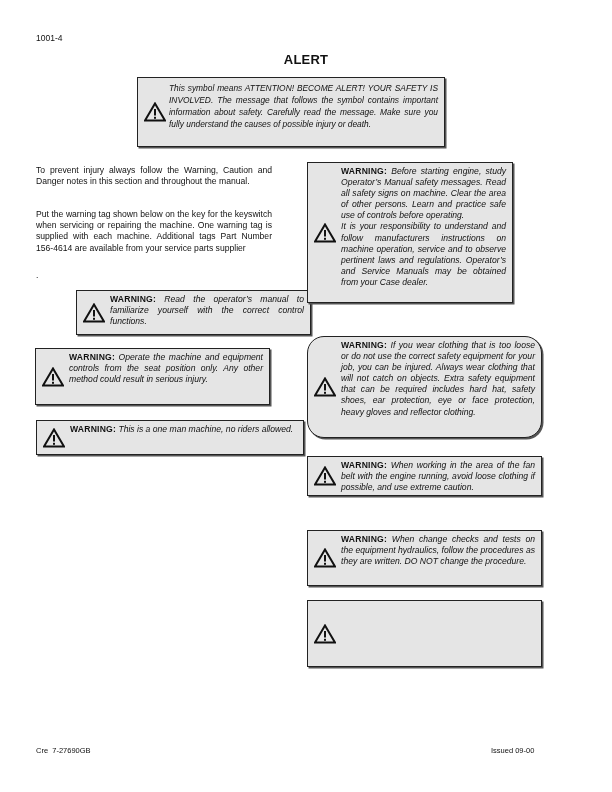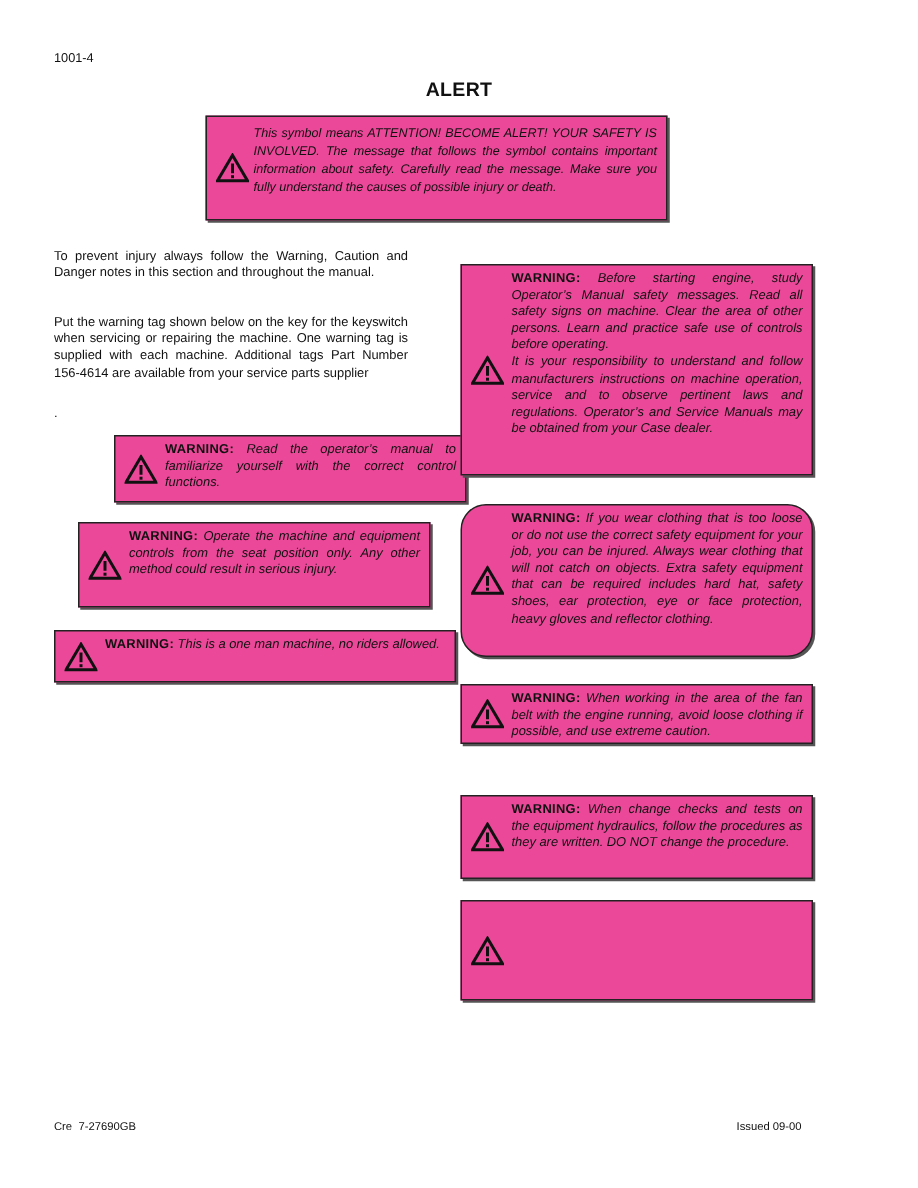--- a/index.html
+++ b/index.html
@@ -1,21 +1,21 @@
 <!DOCTYPE html>
 <html><head>
 <meta charset="utf-8">
 <style>
   html, body { margin: 0; padding: 0; background: #ffffff; }
   body { width: 612px; height: 792px; position: relative; overflow: hidden;
          font-family: "Liberation Sans", sans-serif; color: #111; }
   .abs { position: absolute; }
   .page-num { left: 36px; top: 33px; font-size: 8.5px; }
   .title { left: 0; width: 612px; top: 52px; text-align: center; font-size: 13px; font-weight: bold; letter-spacing: 0.2px; }
-  .box { position: absolute; border: 1px solid #222; box-shadow: 1.5px 1.5px 0 #555; background: #ec4899; box-sizing: border-box; }
+  .box { position: absolute; border: 1px solid #222; box-shadow: 1.5px 1.5px 0 #555; background: #e5e5e5; box-sizing: border-box; }
   .box .icon { position: absolute; left: 6px; top: 50%; transform: translateY(-50%); width: 22px; height: 20px; }
   .box .txt { position: absolute; left: 33px; right: 6px; top: 3px; font-size: 8.6px; line-height: 11.1px; font-style: italic; text-align: justify; }
   .box .txt b { font-style: normal; font-weight: bold; letter-spacing: 0.2px; }
   .para { font-size: 8.6px; line-height: 11.2px; text-align: justify; }
   .footer { font-size: 7.5px; top: 746px; }
 </style>
 </head>
 <body>
 
 <svg width="0" height="0" style="position:absolute">
@@ -41,34 +41,34 @@
 <div class="abs para" style="left:36px; top:165px; width:236px;">To prevent injury always follow the Warning, Caution and Danger notes in this section and throughout the manual.</div>
 <div class="abs para" style="left:36px; top:209px; width:236px;">Put the warning tag shown below on the key for the keyswitch when servicing or repairing the machine. One warning tag is supplied with each machine. Additional tags Part Number 156-4614 are available from your service parts supplier</div>
 <div class="abs para" style="left:36px; top:270px;">.</div>
 
 <div class="box" style="left:36px; top:290px; width:235px; height:45px;margin-left:40px;">
   <svg class="icon">
       <use href="#warn"></use>
     </svg>
   <div class="txt"><b>WARNING:</b> <span>Read the operator’s manual to familiarize yourself with the correct control functions.</span></div>
 </div>
-<div class="box" style="left:52px; top:348px; width:235px; height:57px;">
+<div class="box" style="left:35px; top:348px; width:235px; height:57px;">
   <svg class="icon">
       <use href="#warn"></use>
     </svg>
   <div class="txt"><b>WARNING:</b> <span>Operate the machine and equipment controls from the seat position only. Any other method could result in serious injury.</span></div>
 </div>
 <div class="box" style="left:36px; top:420px; width:268px; height:35px;">
   <svg class="icon">
       <use href="#warn"></use>
     </svg>
   <div class="txt"><b>WARNING:</b> <span>This is a one man machine, no riders allowed.</span></div>
 </div>
 
-<div class="box" style="left:307px; top:176px; width:235px; height:141px;">
+<div class="box" style="left:307px; top:162px; width:206px; height:141px;">
   <svg class="icon">
       <use href="#warn"></use>
     </svg>
   <div class="txt"><b>WARNING:</b> <span>Before starting engine, study Operator’s Manual safety messages. Read all safety signs on machine. Clear the area of other persons. Learn and practice safe use of controls before operating.</span><br><span>It is your responsibility to understand and follow manufacturers instructions on machine operation, service and to observe pertinent laws and regulations. Operator’s and Service Manuals may be obtained from your Case dealer.</span></div>
 </div>
 <div class="box" style="left:307px; top:336px; width:235px; height:102px;border-radius:17px;">
   <svg class="icon">
       <use href="#warn"></use>
     </svg>
   <div class="txt"><b>WARNING:</b> <span>If you wear clothing that is too loose or do not use the correct safety equipment for your job, you can be injured. Always wear clothing that will not catch on objects. Extra safety equipment that can be required includes hard hat, safety shoes, ear protection, eye or face protection, heavy gloves and reflector clothing.</span></div>

